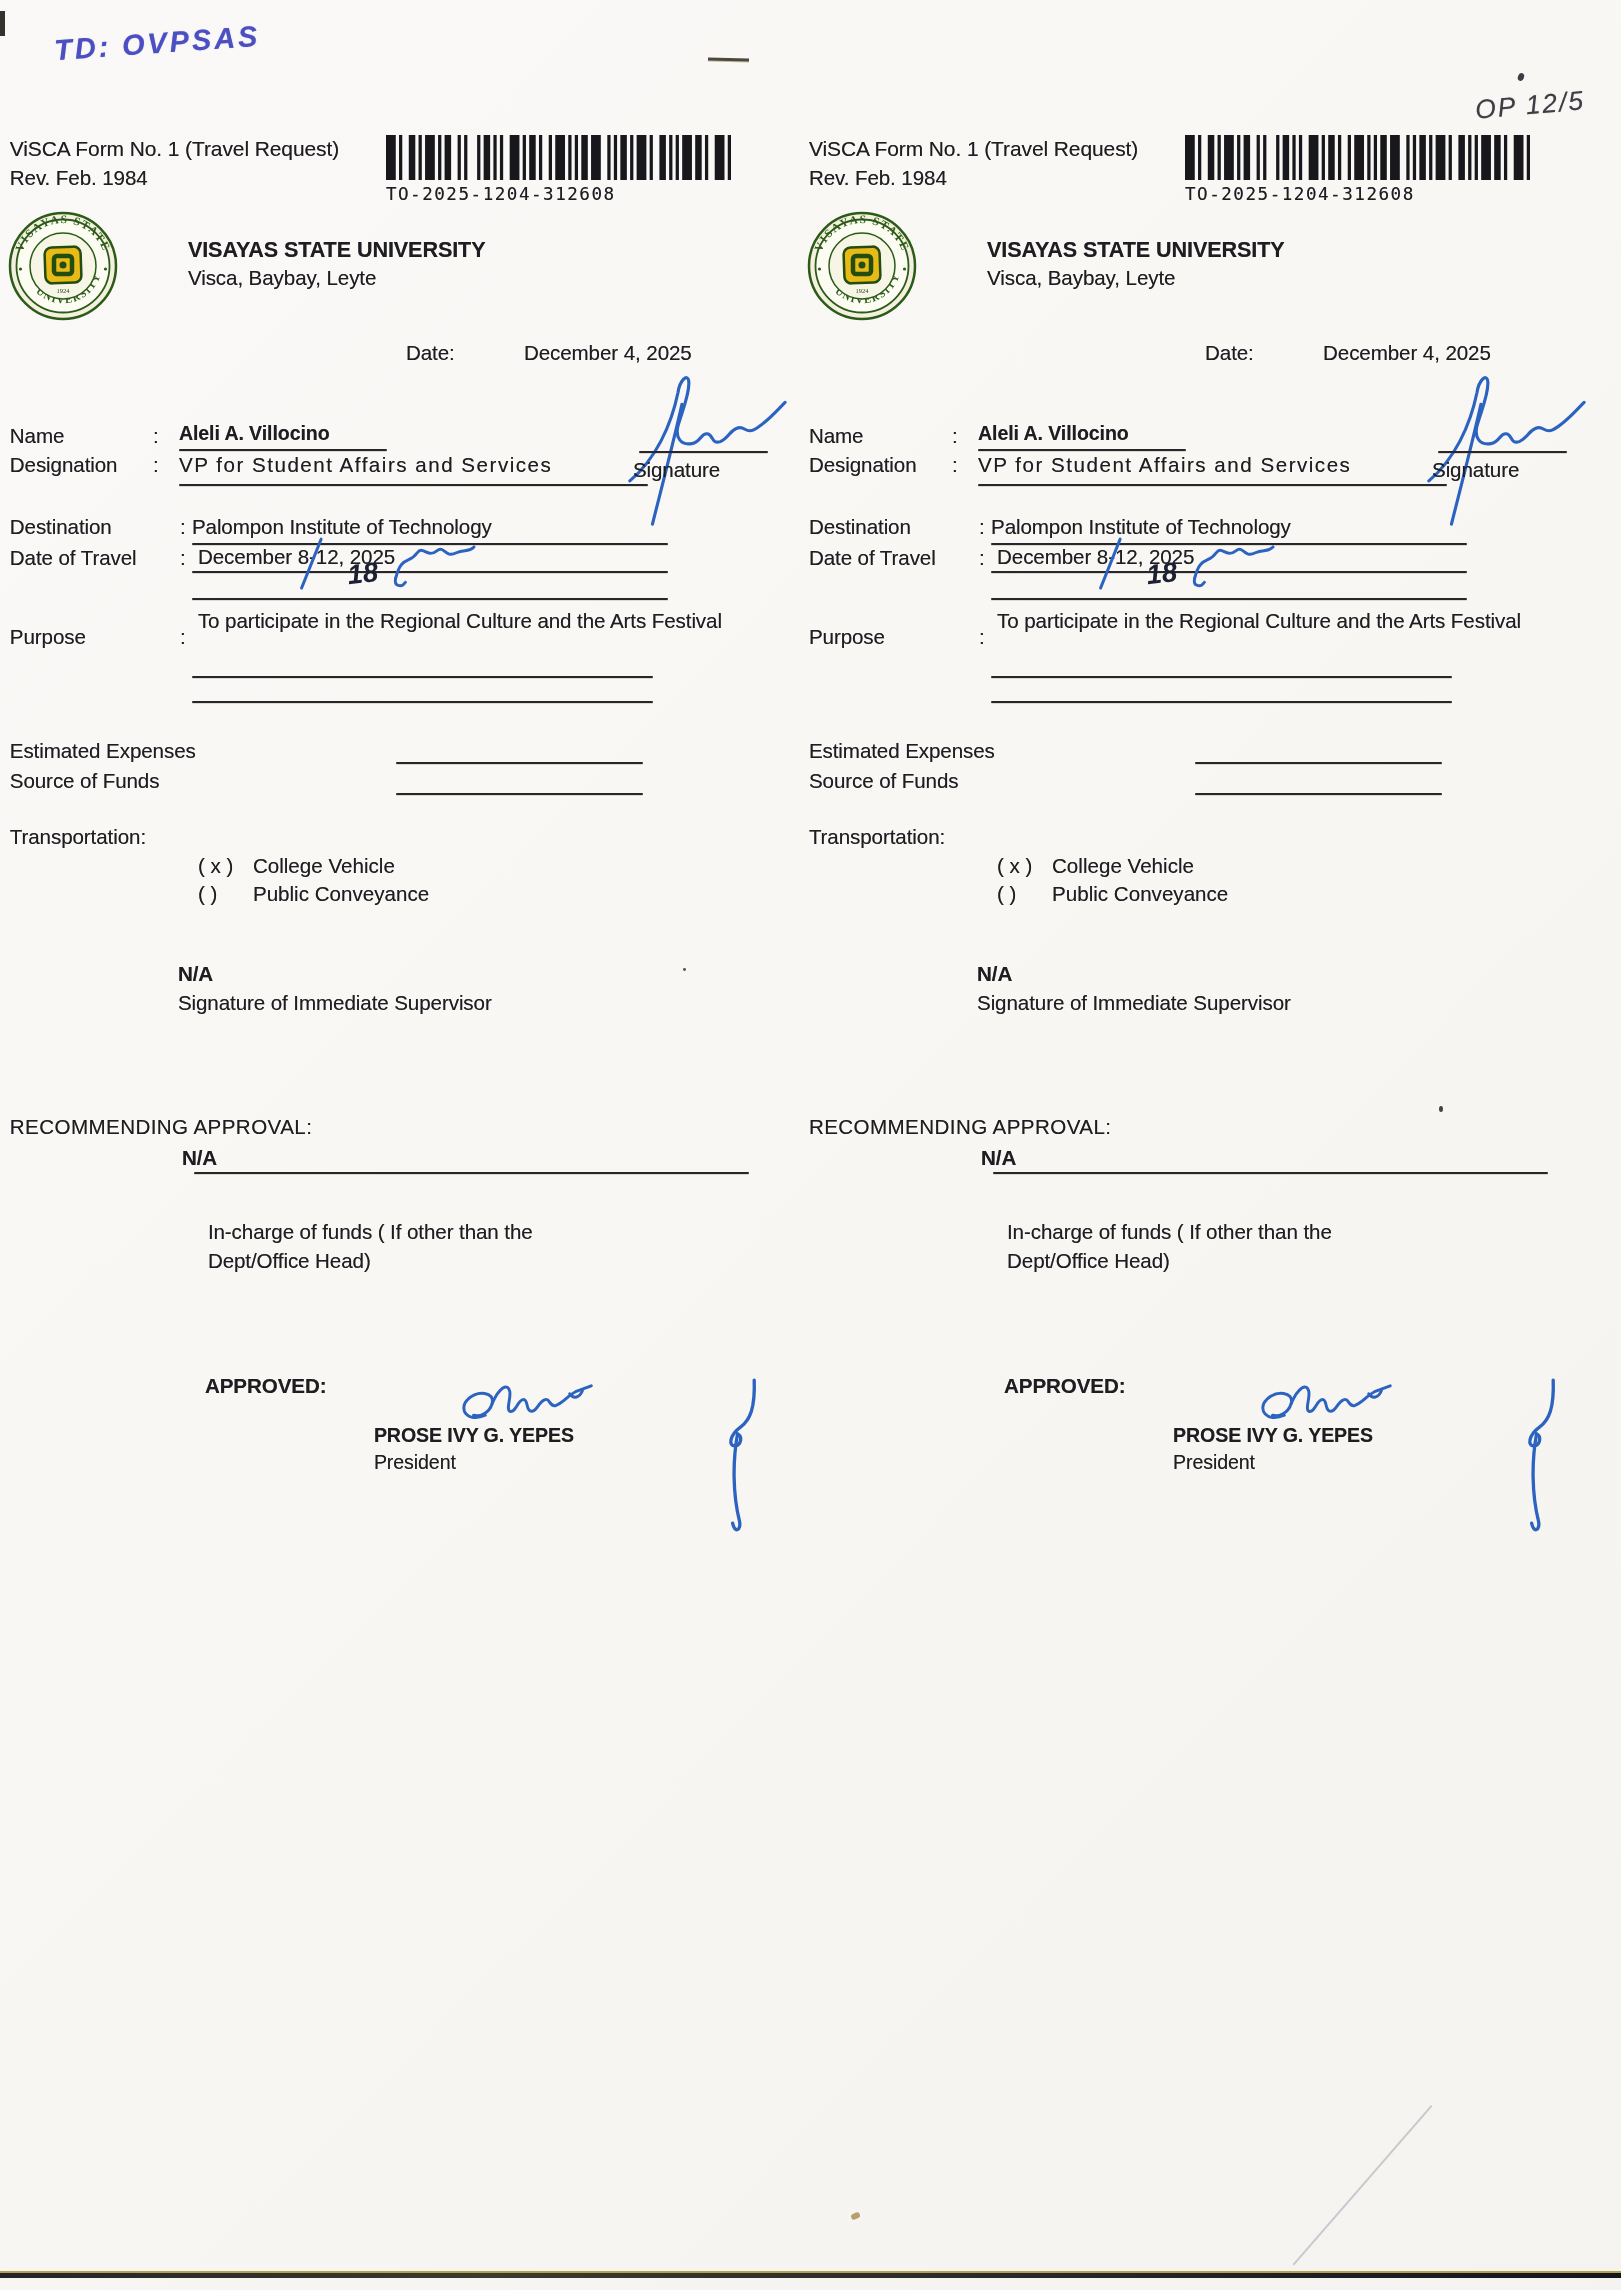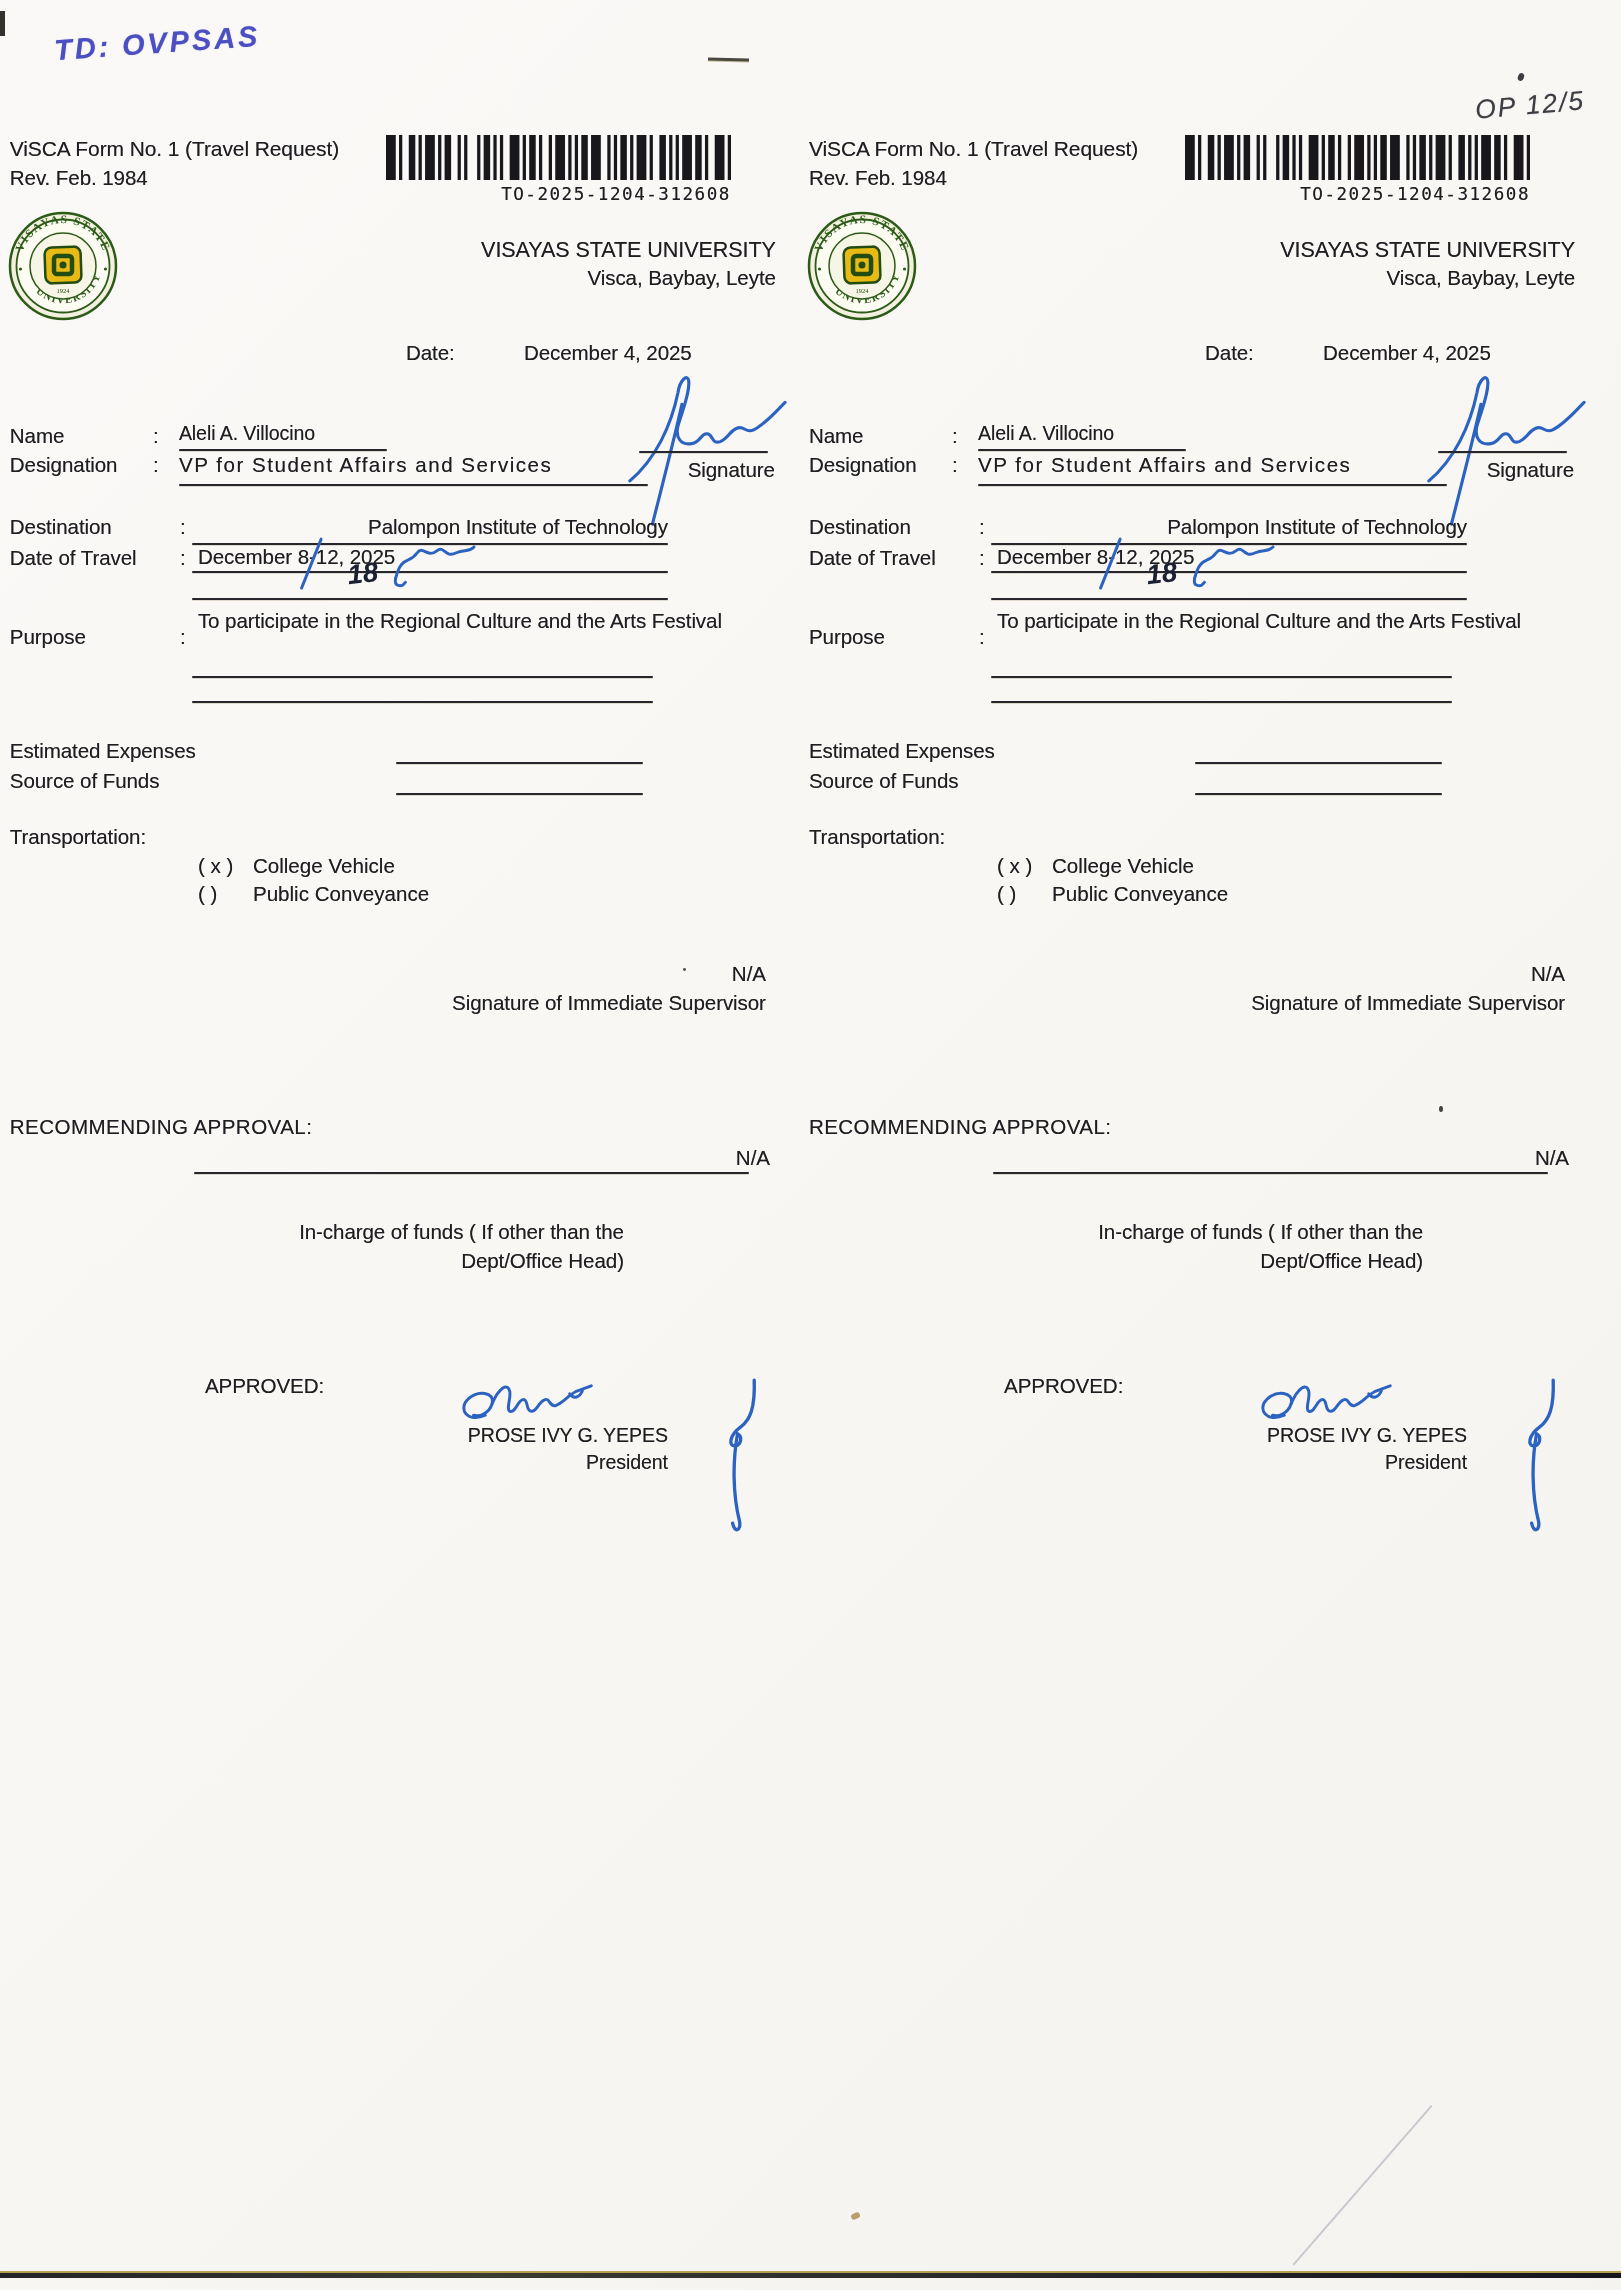--- a/index.html
+++ b/index.html
@@ -7,22 +7,22 @@
     width:1621px;height:2291px;position:relative;overflow:hidden;
     background:linear-gradient(135deg,#faf9f7 0%,#f8f7f4 45%,#f4f3ef 100%);
     font-family:"Liberation Sans",sans-serif;color:#1e1e22;
   }
   .abs{position:absolute}
   .form-mount{position:absolute;top:127px;width:784px;height:1441px}
   .form-mount.left{left:5.9px}
   .form-mount.right{left:805px}
   .lbl,.val,.cap{position:absolute;font-size:20.6px;white-space:nowrap;letter-spacing:-0.1px;
     text-shadow:0 0 0.6px rgba(30,30,34,.55)}
-  .b{font-weight:normal}
-  .center{text-align:right;white-space:normal}
+  .b{font-weight:bold}
+  .center{text-align:left;white-space:normal}
   .rule{position:absolute;height:2.2px;background:#26262c;border-radius:1px;
     box-shadow:0 0.8px 0 rgba(120,90,40,.25)}
   .mono{font-family:"DejaVu Sans Mono",monospace}
   .ink{stroke:#2d63c0;fill:none;stroke-linecap:round;stroke-linejoin:round}
   .hw-note{position:absolute;font-style:italic;font-weight:bold;letter-spacing:2.9px;
     color:#4b4fc2;font-size:29px;transform:rotate(-4deg);text-shadow:0 0 1px rgba(75,79,194,.5)}
   .hw-note2{position:absolute;font-style:italic;letter-spacing:2px;color:#3d3d44;
     font-size:26.5px;transform:rotate(-5deg);text-shadow:0 0 0.8px rgba(60,60,68,.5)}
   .speck{position:absolute;border-radius:50%}
   .purpose-val{position:absolute;font-size:20.6px;line-height:27.4px;width:549px;

